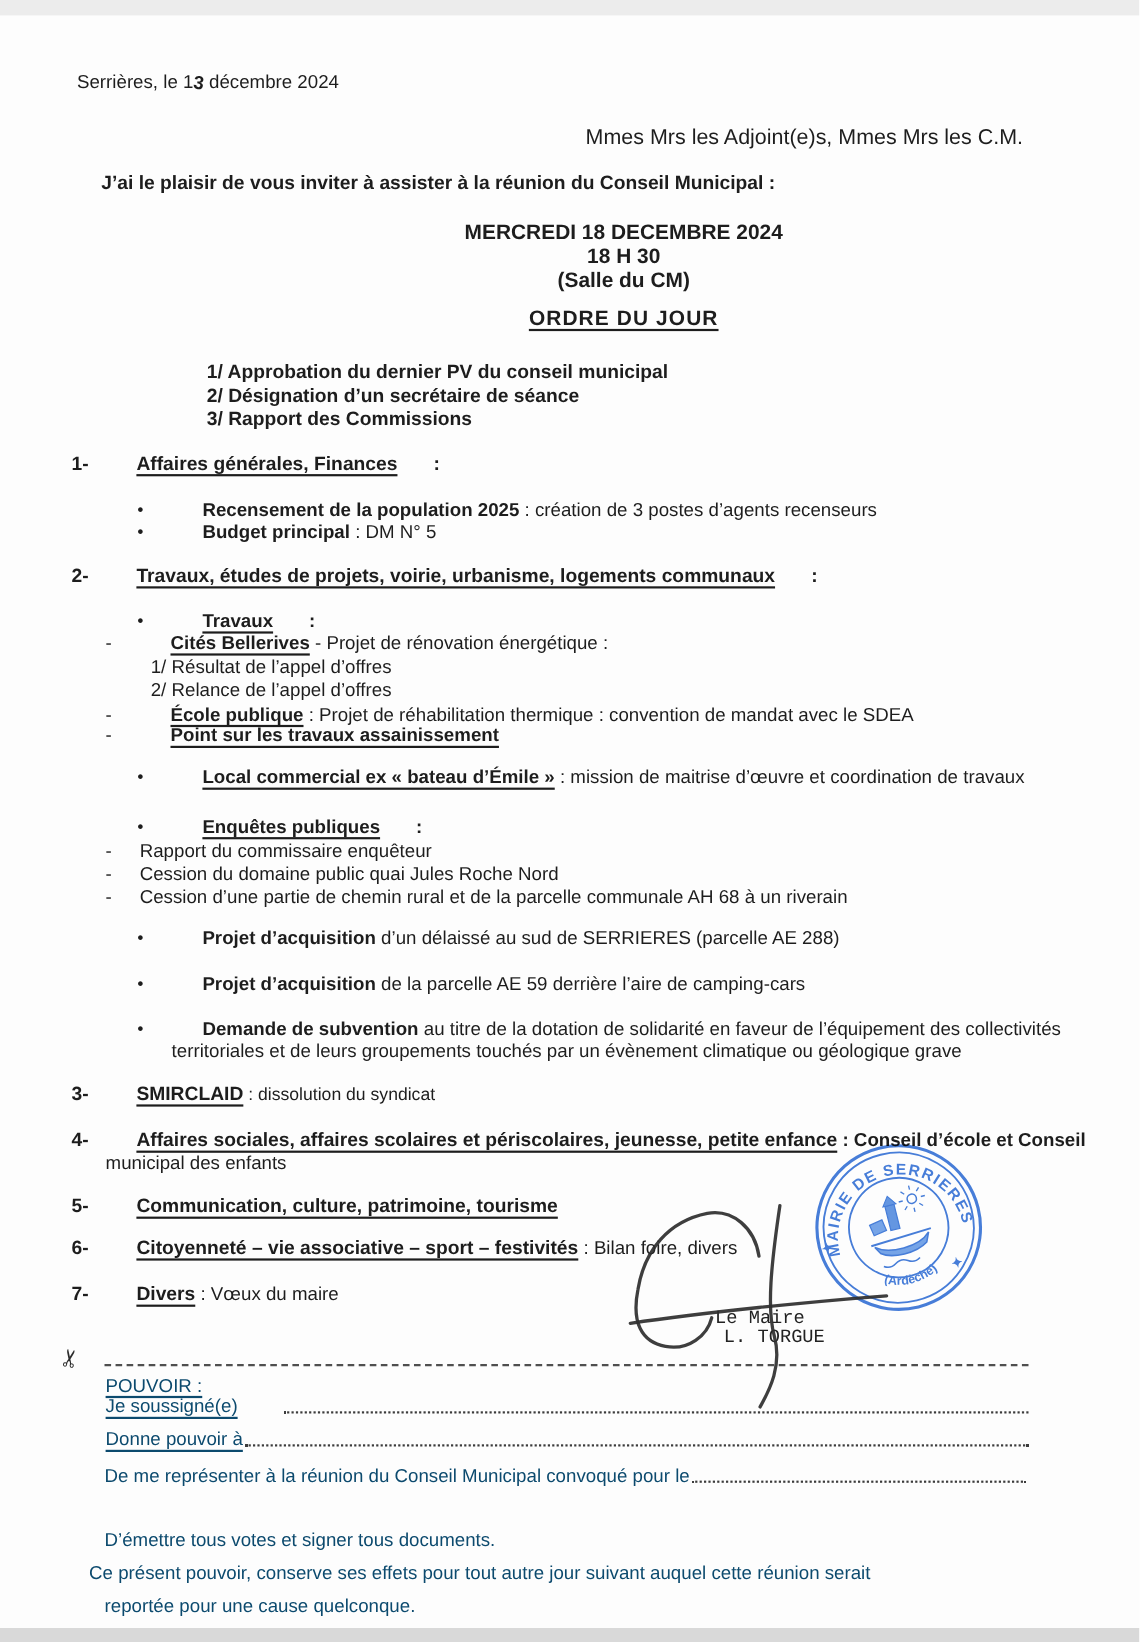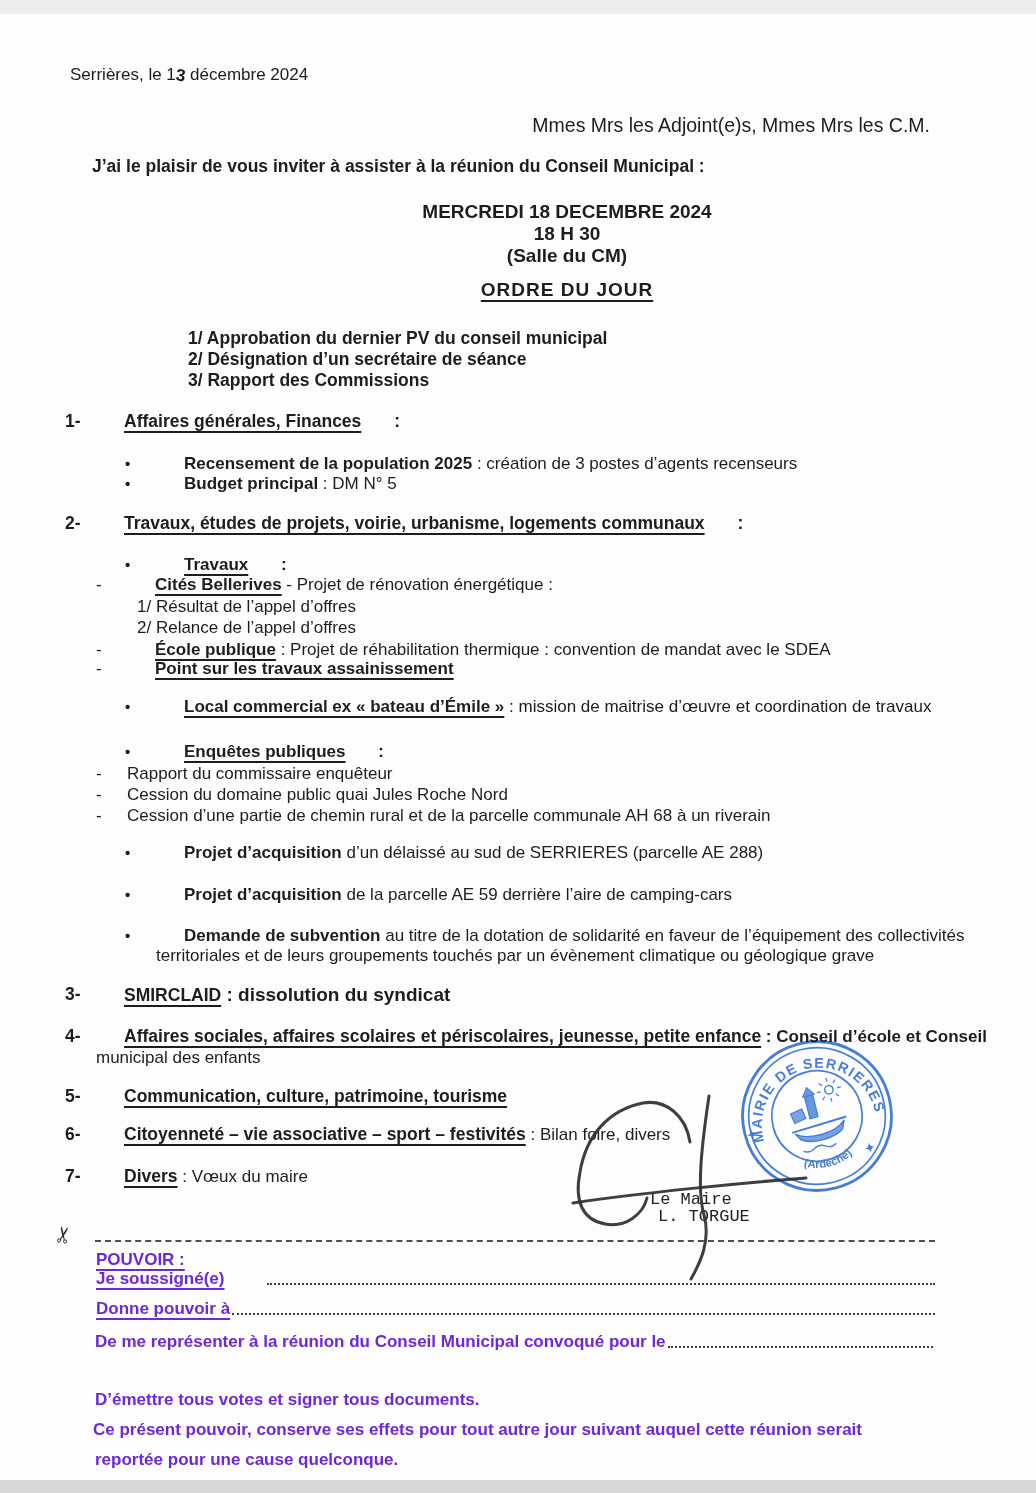--- a/index.html
+++ b/index.html
@@ -23,21 +23,21 @@
   .numcol{flex:none;width:31px;font-weight:bold;}
   .mk{flex:none;width:31px;}
   .mk.small{font-size:15px;}
   .tx{flex:1;}
   .handwrite3{display:inline-block;transform:rotate(8deg) translateY(1px);font-weight:bold;}
   .fillrow{position:absolute;display:flex;align-items:flex-end;}
   .fillrow .lbl{flex:none;}
   .dots{flex:1;border-bottom:2.5px dotted #3c3c3c;margin:0 0 4px 2px;}
   .cutline{position:absolute;border-top:2px dashed #4f4f4f;height:0;}
   .scissors{position:absolute;font-size:22px;color:#2c2c2c;transform:rotate(-80deg);}
-  .pouvoir{color:#6d28d9;font-weight:bold;}
+  .pouvoir{color:#0c4a6e;font-weight:normal;}
   .sig-svg{position:absolute;left:0;top:0;pointer-events:none;z-index:6;}
   .stamp{position:absolute;z-index:5;mix-blend-mode:multiply;opacity:0.94;}
   .stamp .ring{fill:none;stroke:#3b76d8;}
   .stamp .stx{fill:#3b76d8;font-family:"Liberation Sans",sans-serif;font-weight:bold;}
   .stamp .emb{stroke:#3b76d8;}
   .sigpath{fill:none;stroke:#2e2e2e;stroke-width:3;stroke-linecap:round;opacity:.92;}
   .lemaire{color:#222;font-family:Liberation Mono, monospace;}
 </style>
 </head>
 <body>
@@ -140,21 +140,21 @@
   <div class="row fs17" style="left:97px;top:926px;right:40px;line-height:20px;">
     <span class="mk b small">•</span>
     <span class="tx">
       <span class="b">Demande de subvention</span><span> au titre de la dotation de solidarité en faveur de l’équipement des collectivités</span><br>
       <span>territoriales et de leurs groupements touchés par un évènement climatique ou géologique grave</span>
     </span>
   </div>
 
   <div class="row fs175" style="left:65px;top:984px;right:60px;">
     <span class="numcol">3-</span>
-    <span class="tx"><span class="b u">SMIRCLAID</span><span style="font-weight:bold;font-size:19px;"> : dissolution du syndicat</span></span>
+    <span class="tx"><span class="b u">SMIRCLAID</span><span style="font-weight:normal;font-size:16px;"> : dissolution du syndicat</span></span>
   </div>
 
   <div class="row fs175" style="left:65px;top:1026px;right:40px;">
     <span class="numcol">4-</span>
     <span class="tx">
       <span class="b u">Affaires sociales, affaires scolaires et périscolaires, jeunesse, petite enfance</span><span style="font-weight:bold;font-size:17px;"> : Conseil d’école et Conseil</span><br>
       <span style="font-weight:normal;font-size:17px;">municipal des enfants</span>
     </span>
   </div>
 
@@ -222,17 +222,17 @@
     <span class="lbl u">Donne pouvoir à </span>
     <span class="dots"></span>
   </div>
 
   <div class="fillrow fs17 pouvoir" style="left:95px;top:1331px;width:838px;">
     <span class="lbl">De me représenter à la réunion du Conseil Municipal convoqué pour le </span>
     <span class="dots"></span>
   </div>
 
   <div class="abs fs17 pouvoir" style="left:95px;top:1389px;">D’émettre tous votes et signer tous documents.</div>
-  <div class="abs fs17 pouvoir" style="left:93px;top:1419px;text-align:center;">Ce présent pouvoir, conserve ses effets pour tout autre jour suivant auquel cette réunion serait</div>
+  <div class="abs fs17 pouvoir" style="left:81px;top:1419px;text-align:center;">Ce présent pouvoir, conserve ses effets pour tout autre jour suivant auquel cette réunion serait</div>
   <div class="abs fs17 pouvoir" style="left:95px;top:1449px;">reportée pour une cause quelconque.</div>
 
   <div class="band bottom"></div>
 </div>
 
 </body></html>

